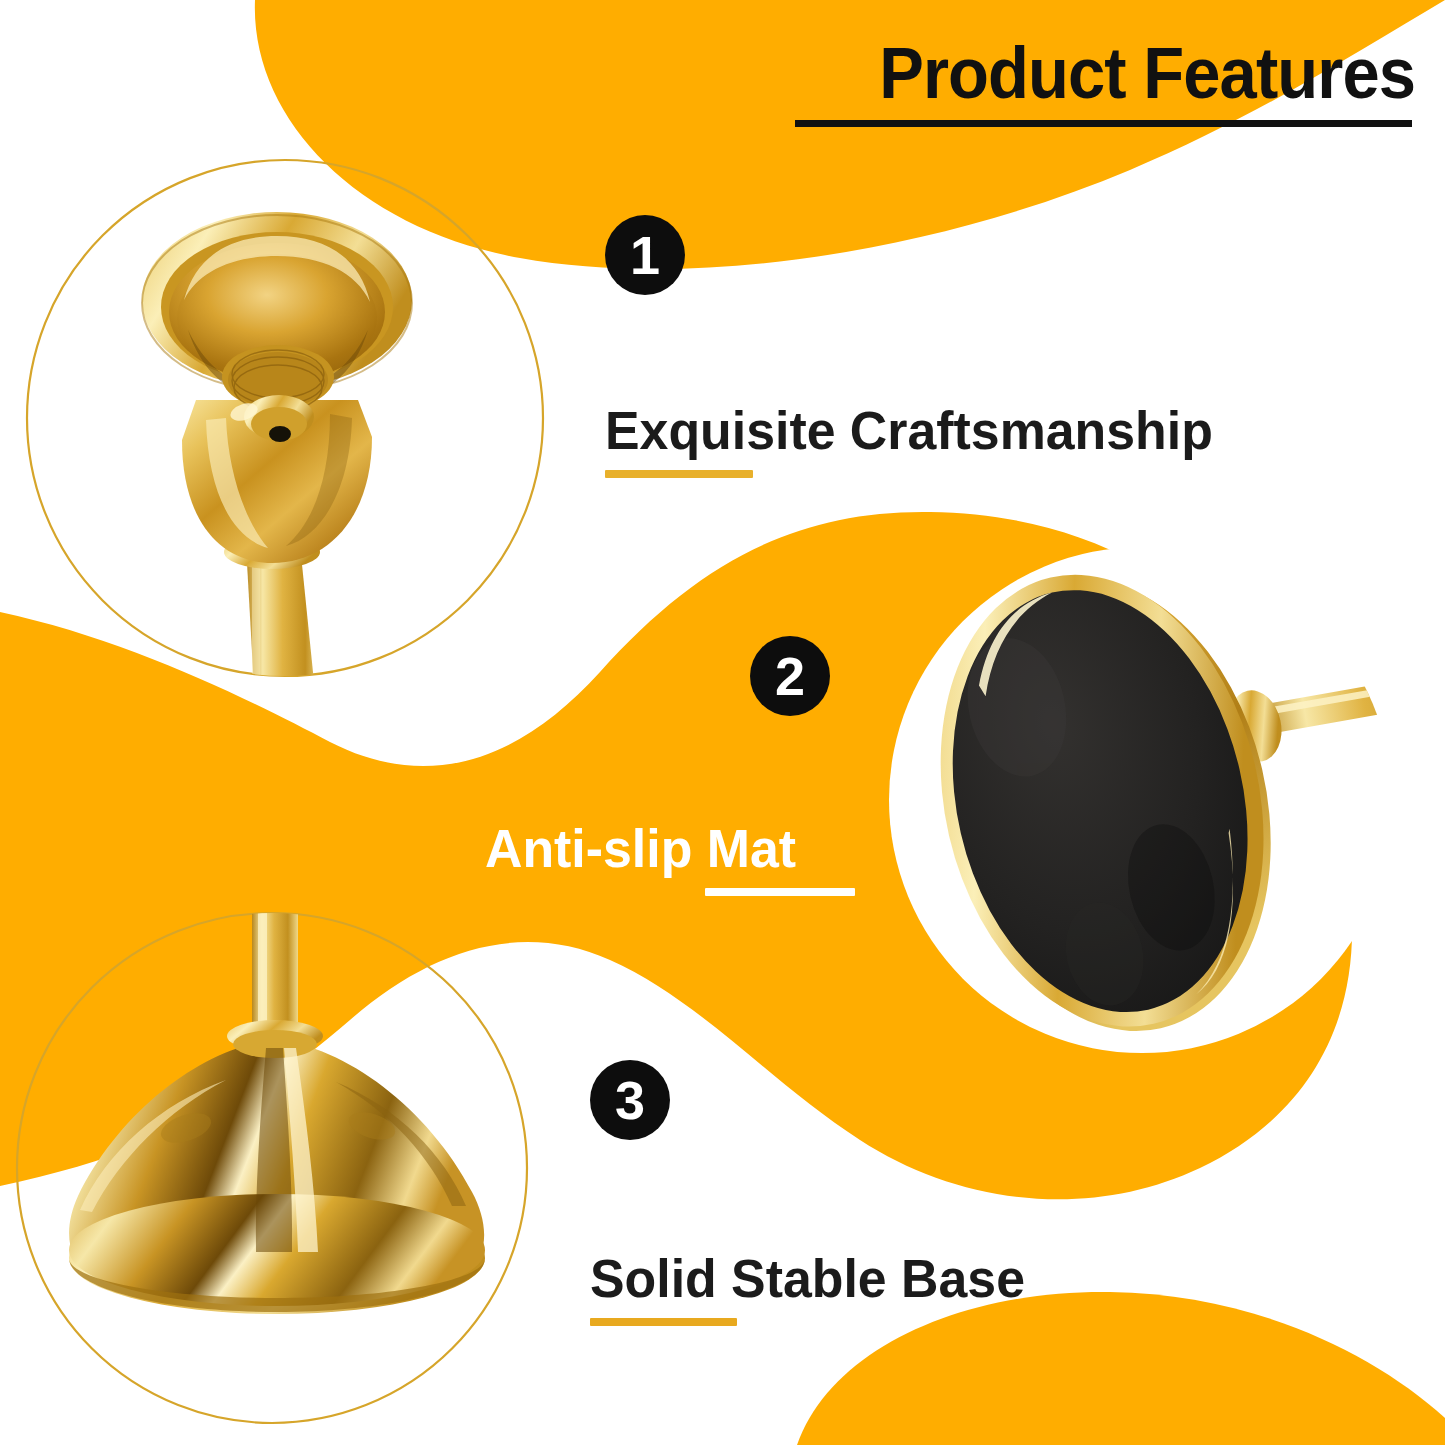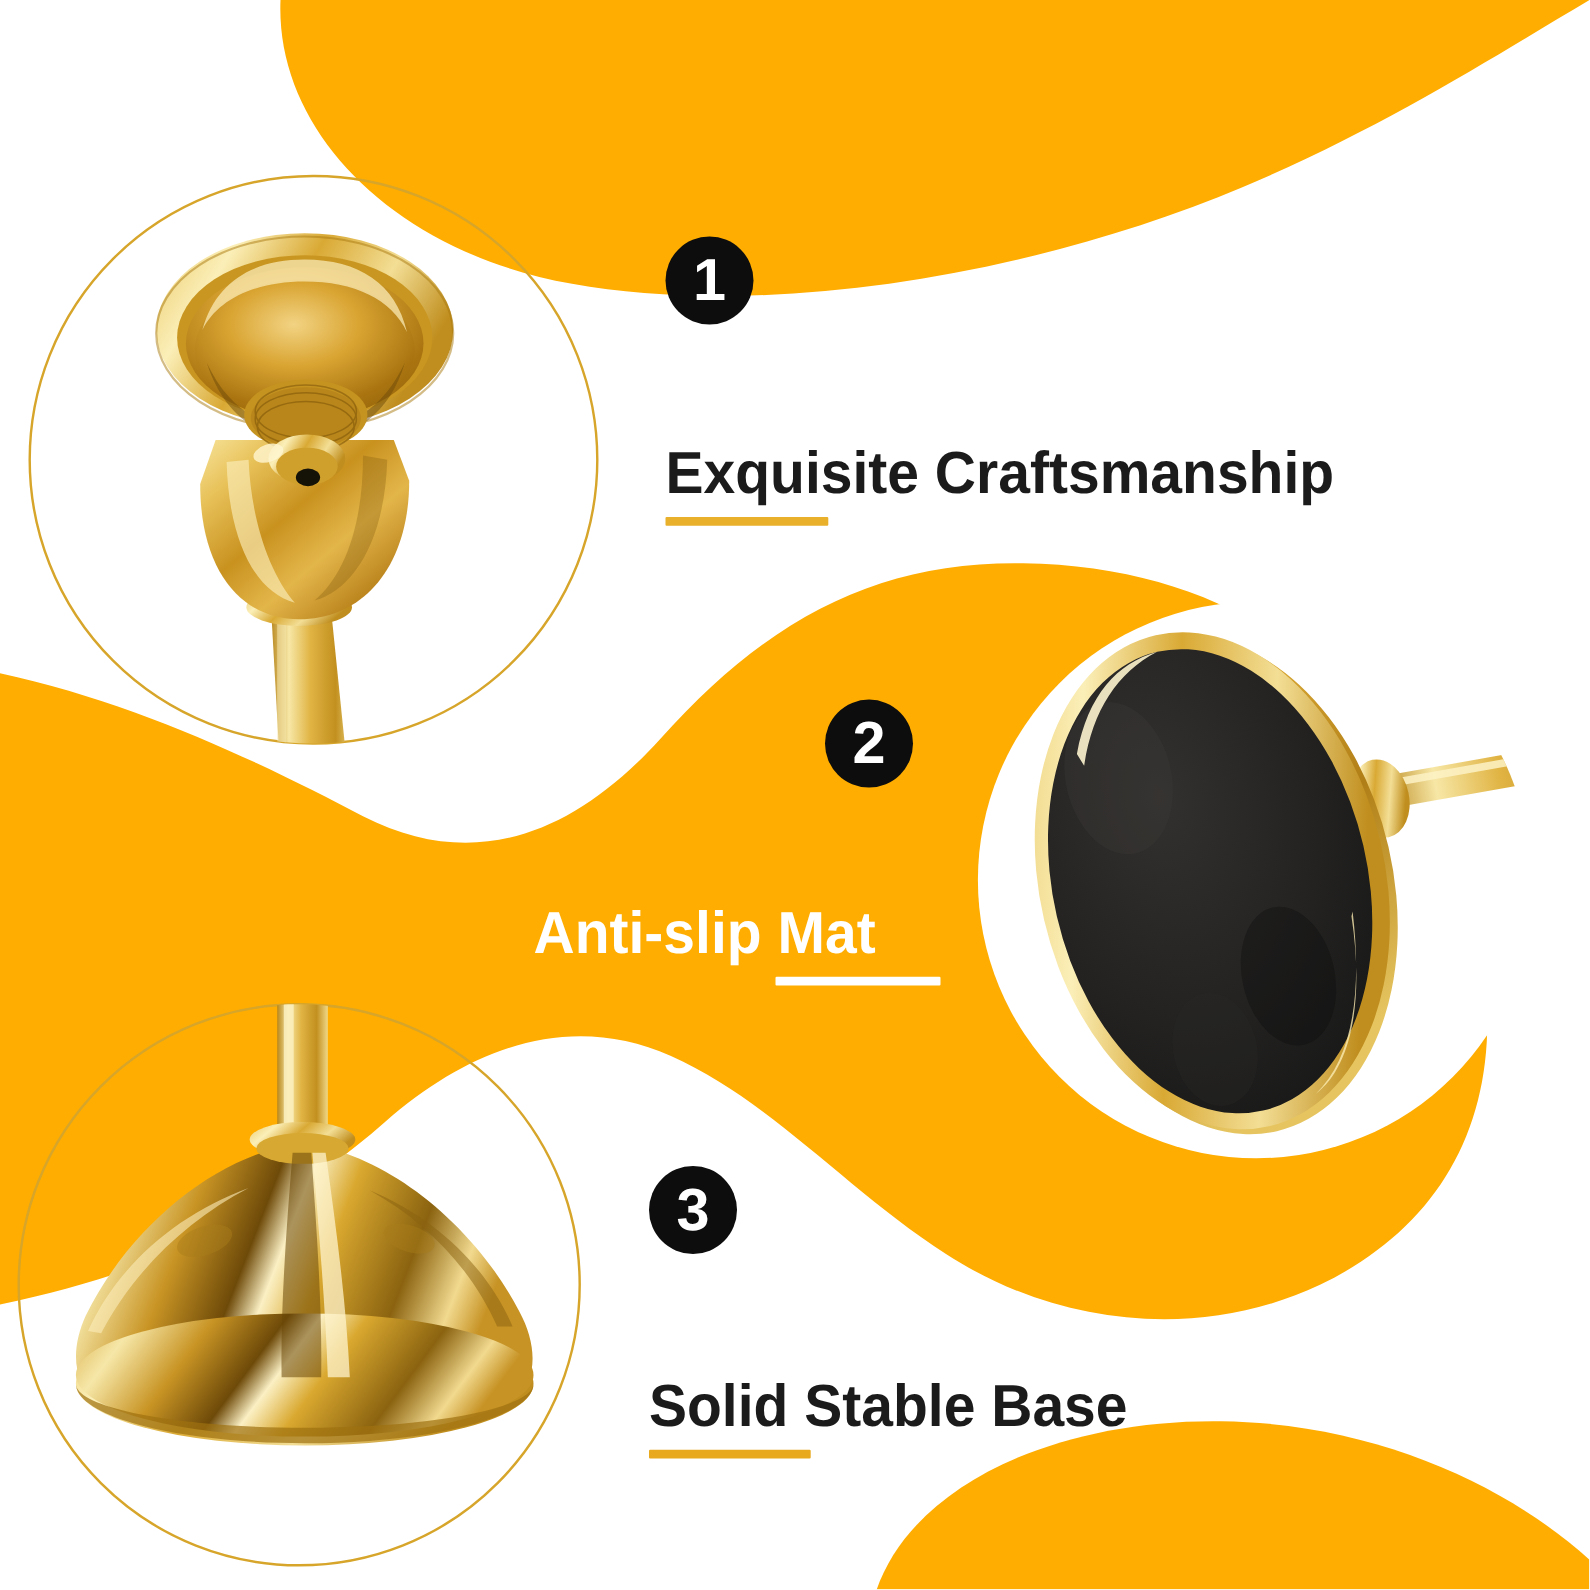--- a/index.html
+++ b/index.html
@@ -256,20 +256,24 @@
       <path d="M 284,1048 C 290,1120 296,1190 298,1252 L 318,1252 C 315,1188 306,1118 296,1048 Z" fill="#FDF3CC" opacity="0.75"></path>
 
       <ellipse cx="186" cy="1128" rx="26" ry="13" fill="#A87D1A" opacity="0.45" transform="rotate(-18 186 1128)"></ellipse>
       <ellipse cx="372" cy="1126" rx="24" ry="12" fill="#A87D1A" opacity="0.45" transform="rotate(18 372 1126)"></ellipse>
 
       <path d="M 92,1212 C 120,1158 168,1110 226,1080 C 160,1104 106,1152 80,1210 Z" fill="#FBEDBB" opacity="0.6"></path>
       <path d="M 452,1206 C 430,1156 390,1112 336,1082 C 398,1108 444,1154 466,1206 Z" fill="#8A6110" opacity="0.5"></path>
     </g>
   </svg>
 
+  <div id="title-block">
+    <div id="page-title">Product Features</div>
+    <div id="title-rule"></div>
+  </div>
 
   <div class="feature" id="feature-1">
     <div class="badge">1</div>
     <div class="feat-label dark-text">Exquisite Craftsmanship</div>
     <div class="feat-rule"></div>
   </div>
 
   <div class="feature" id="feature-2">
     <div class="badge">2</div>
     <div class="feat-label light-text">Anti-slip Mat</div>

